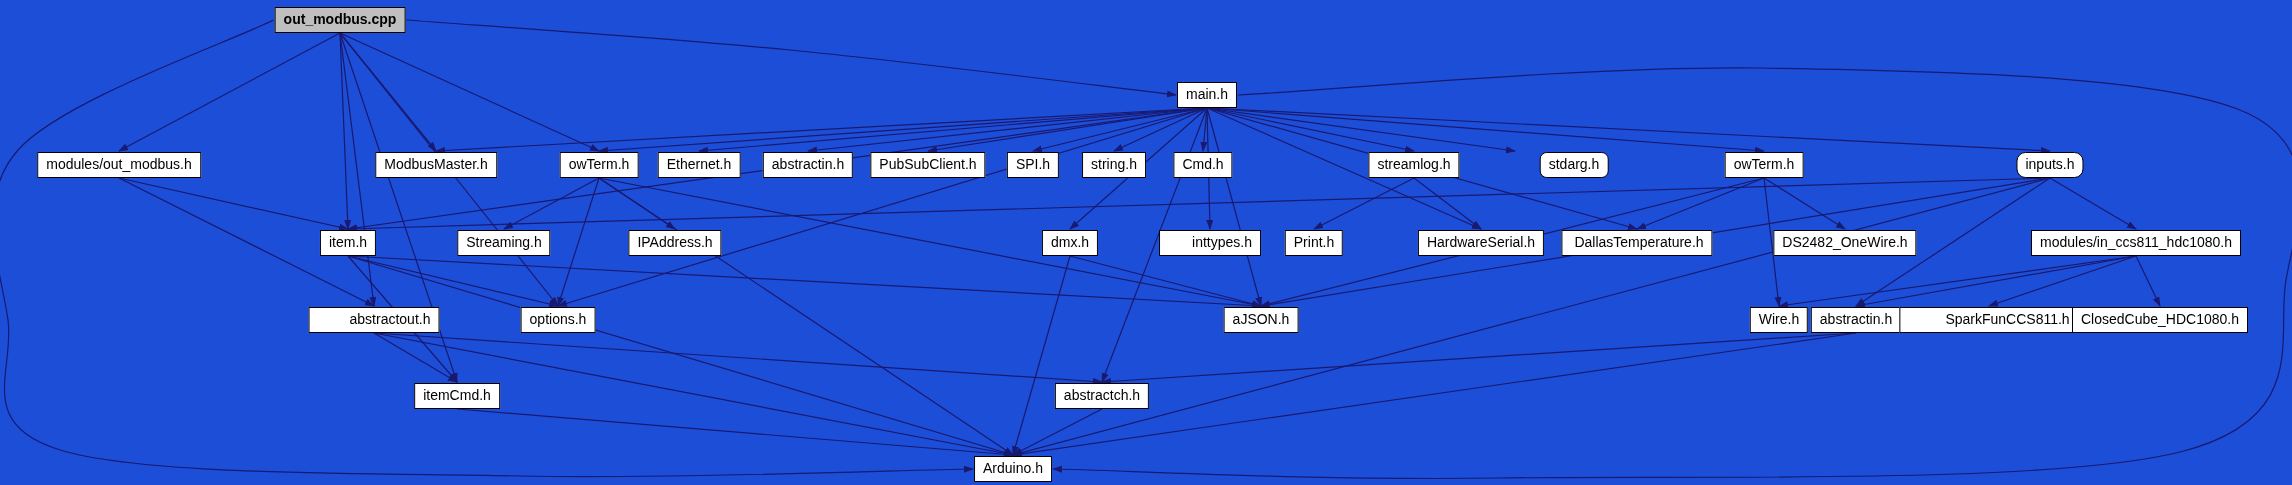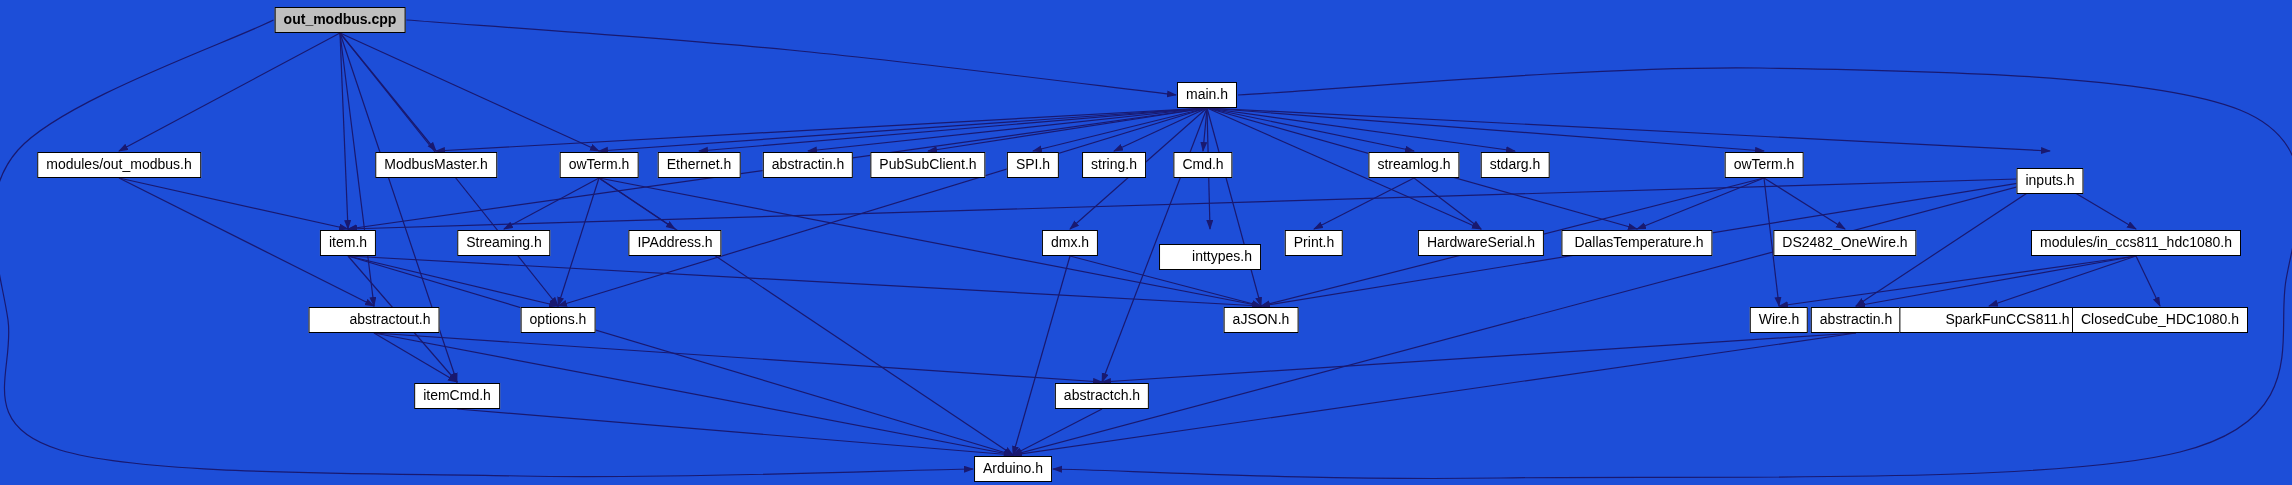--- a/index.html
+++ b/index.html
@@ -120,28 +120,28 @@
     <div class="node" style="left: 119px; top: 152px; border-color: rgb(0, 0, 0);">modules/out_modbus.h</div>
     <div class="node" style="left: 436px; top: 152px; border-color: rgb(0, 0, 0);">ModbusMaster.h</div>
     <div class="node" style="left: 599px; top: 152px; border-color: rgb(0, 0, 0);">owTerm.h</div>
     <div class="node" style="left: 699px; top: 152px; border-color: rgb(0, 0, 0);">Ethernet.h</div>
     <div class="node" style="left: 808px; top: 152px; border-color: rgb(0, 0, 0);">abstractin.h</div>
     <div class="node" style="left: 928px; top: 152px; border-color: rgb(0, 0, 0);">PubSubClient.h</div>
     <div class="node" style="left: 1033px; top: 152px; border-color: rgb(0, 0, 0);">SPI.h</div>
     <div class="node" style="left: 1114px; top: 152px; border-color: rgb(0, 0, 0);">string.h</div>
     <div class="node" style="left: 1203px; top: 152px; border-color: rgb(0, 0, 0);">Cmd.h</div>
     <div class="node" style="left: 1414px; top: 152px; border-color: rgb(0, 0, 0); text-align: right;">streamlog.h</div>
-    <div class="node" style="left: 1515px; top: 152px; border-color: rgb(0, 0, 0);">stdarg.h</div>
+    <div class="node" style="left: 1574px; top: 152px; border-color: rgb(0, 0, 0); border-radius: 7px;">stdarg.h</div>
     <div class="node" style="left: 1764px; top: 152px; border-color: rgb(0, 0, 0);">owTerm.h</div>
-    <div class="node" style="left: 2050px; top: 168px; border-color: rgb(0, 0, 0);">inputs.h</div>
+    <div class="node" style="left: 2050px; top: 152px; border-color: rgb(0, 0, 0); border-radius: 9px;">inputs.h</div>
     <div class="node" style="left: 348px; top: 230px; border-color: rgb(0, 0, 0);">item.h</div>
     <div class="node" style="left: 504px; top: 230px; border-color: rgb(0, 0, 0);">Streaming.h</div>
     <div class="node" style="left: 675px; top: 230px; border-color: rgb(0, 0, 0);">IPAddress.h</div>
     <div class="node" style="left: 1070px; top: 230px; border-color: rgb(0, 0, 0);">dmx.h</div>
-    <div class="node" style="left: 1210px; top: 244px; border-color: rgb(0, 0, 0); padding-left: 32px;">inttypes.h</div>
+    <div class="node" style="left: 1210px; top: 230px; border-color: rgb(0, 0, 0); padding-left: 32px;">inttypes.h</div>
     <div class="node" style="left: 1314px; top: 230px; border-color: rgb(0, 0, 0);">Print.h</div>
     <div class="node" style="left: 1481px; top: 230px; border-color: rgb(0, 0, 0);">HardwareSerial.h</div>
     <div class="node" style="left: 1637px; top: 230px; border-color: rgb(0, 0, 0); padding-left: 12px;">DallasTemperature.h</div>
     <div class="node" style="left: 1845px; top: 230px; border-color: rgb(0, 0, 0);">DS2482_OneWire.h</div>
     <div class="node" style="left: 2136px; top: 230px; border-color: rgb(0, 0, 0);">modules/in_ccs811_hdc1080.h</div>
     <div class="node" style="left: 374px; top: 307px; border-color: rgb(0, 0, 0); padding-left: 40px;">abstractout.h</div>
     <div class="node" style="left: 558px; top: 307px; border-color: rgb(0, 0, 0);">options.h</div>
     <div class="node" style="left: 1261px; top: 307px; border-color: rgb(0, 0, 0);">aJSON.h</div>
     <div class="node" style="left: 1779px; top: 307px; border-color: rgb(0, 0, 0);">Wire.h</div>
     <div class="node" style="left: 1856px; top: 307px; border-color: rgb(0, 0, 0);">abstractin.h</div>

